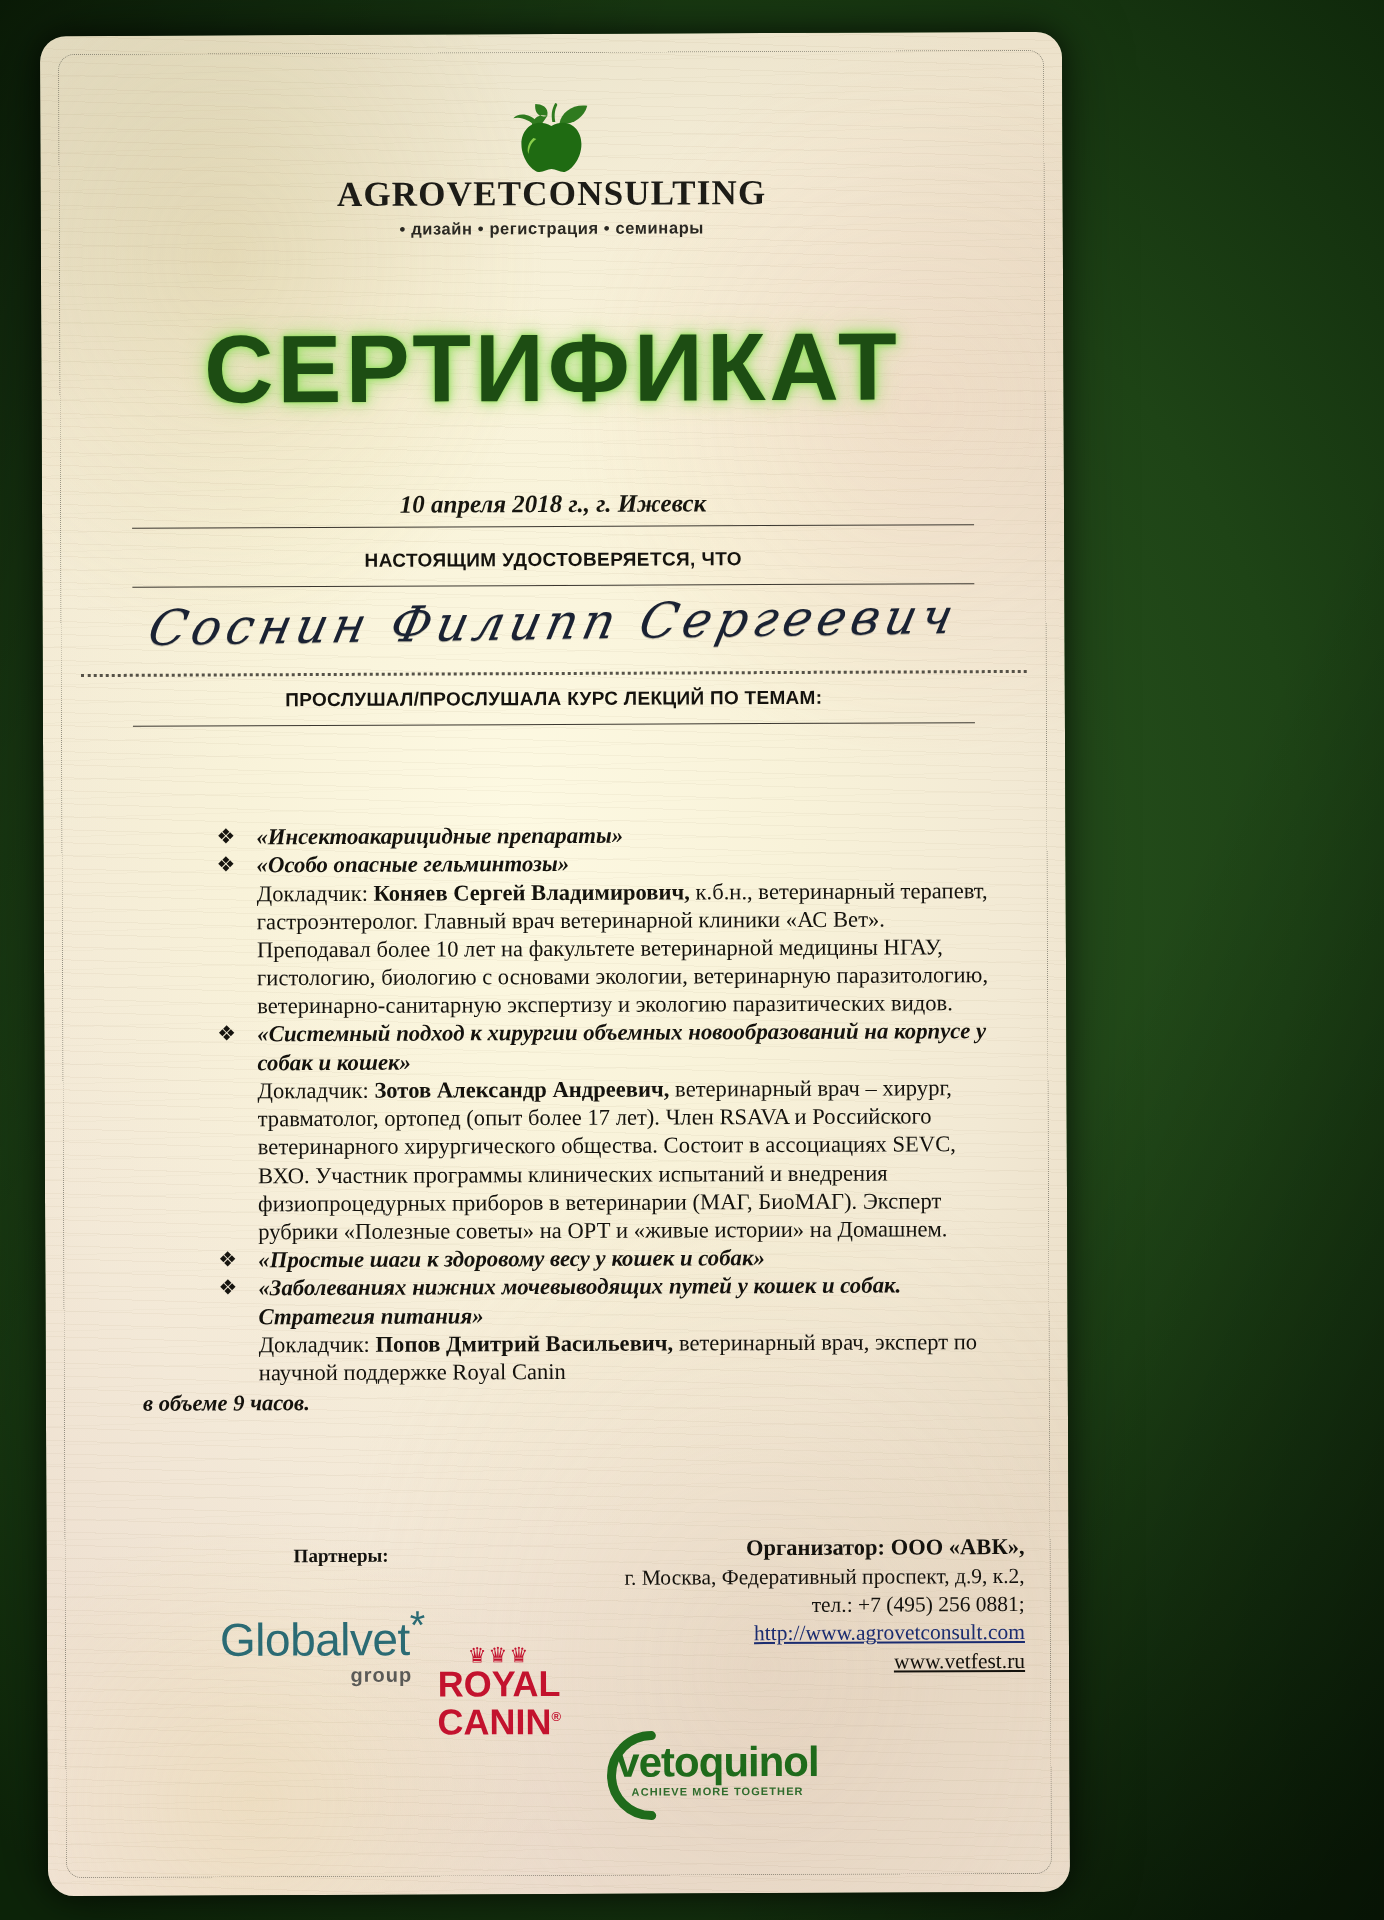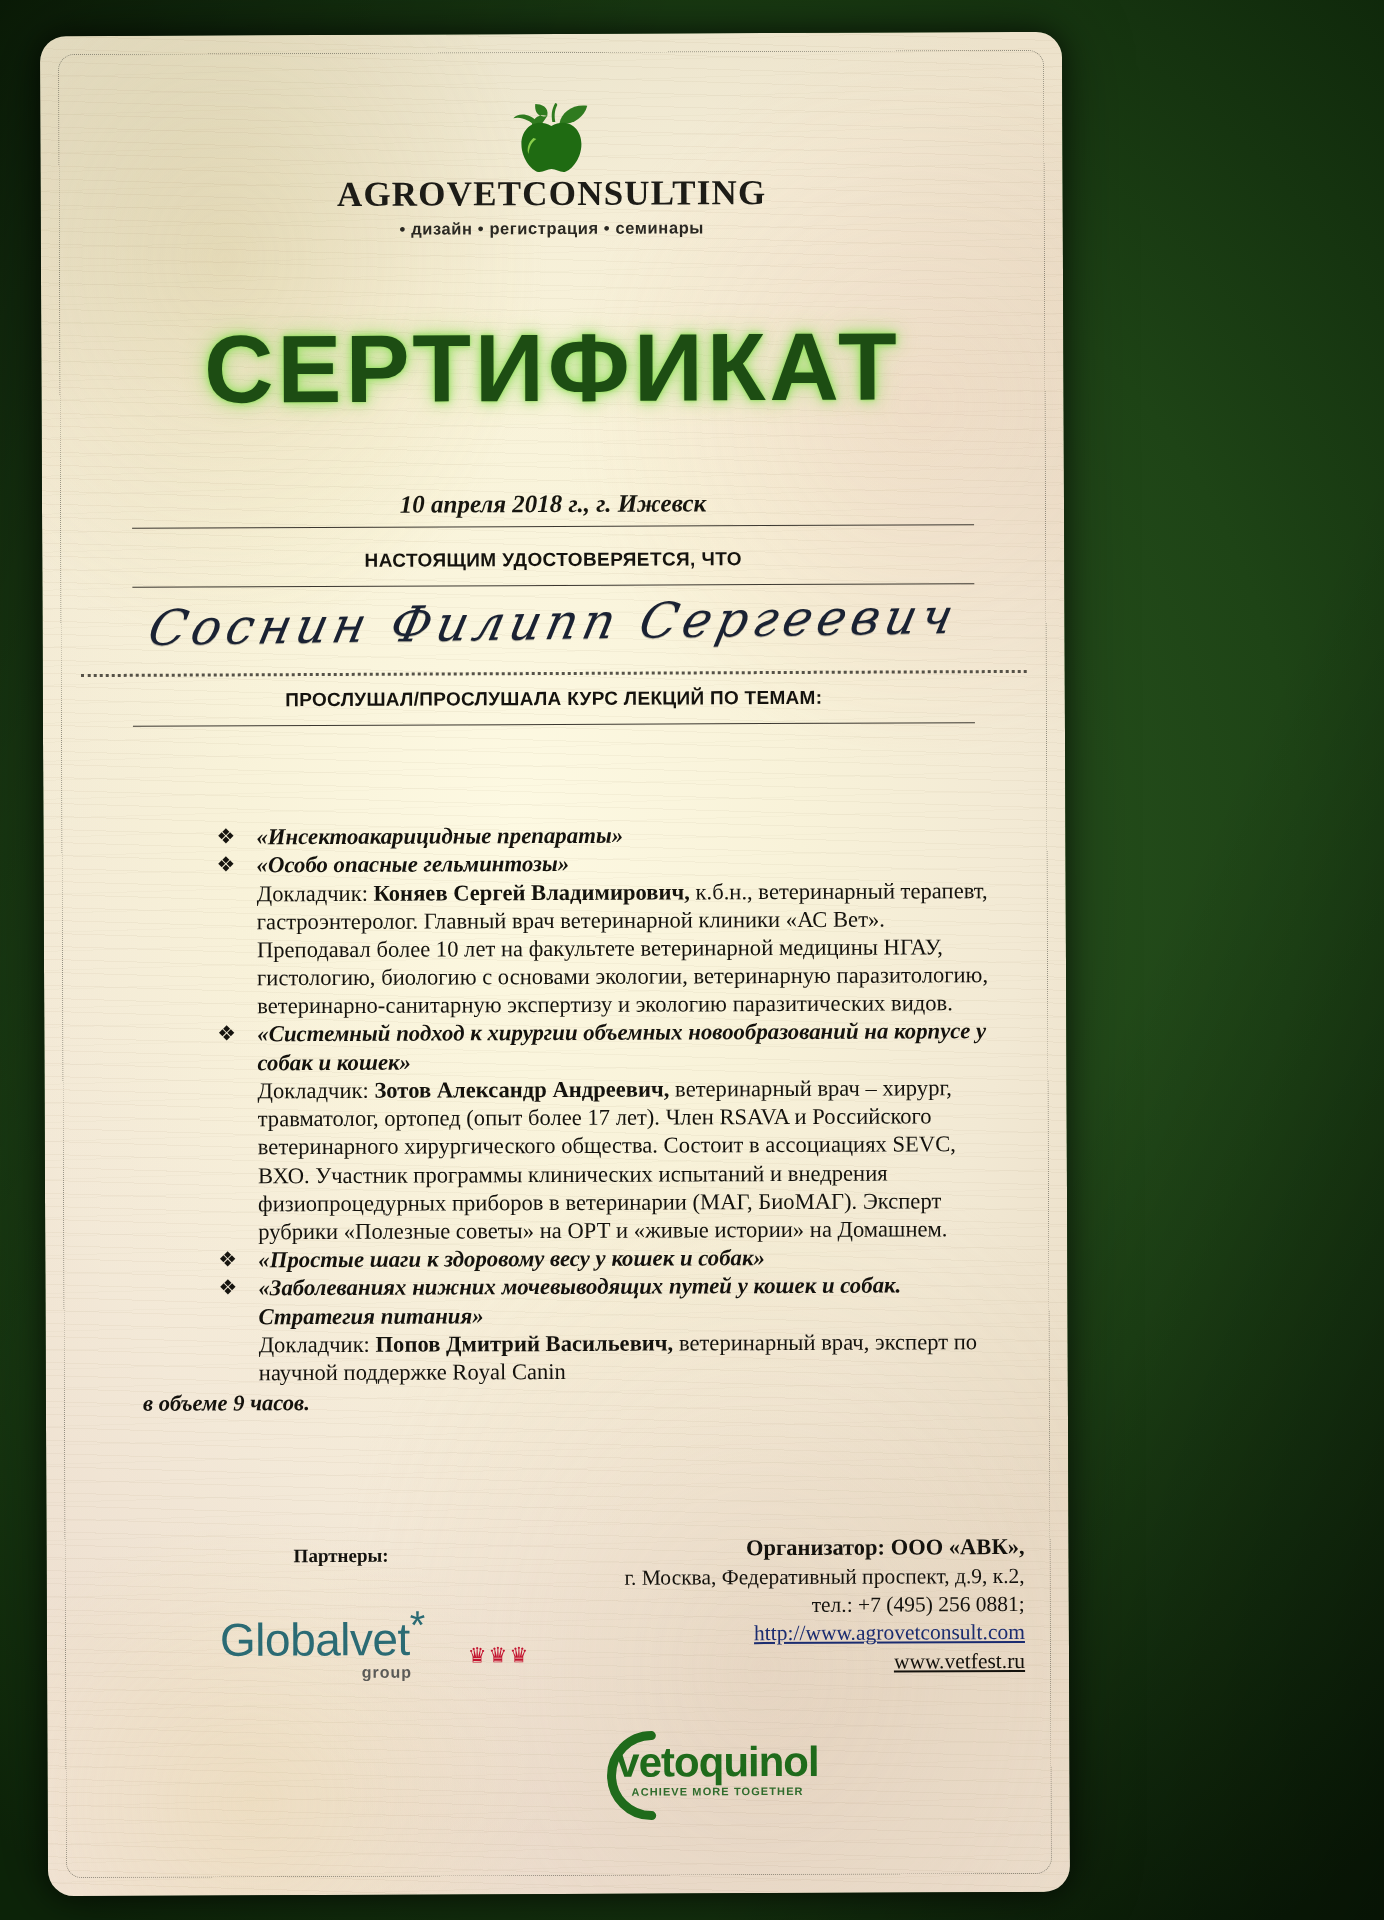--- a/index.html
+++ b/index.html
@@ -150,21 +150,21 @@
   #globalvet{
     position:absolute; left:168px; top:1570px; text-align:center; width:215px;
   }
   .gv-word{
     font-family:"Liberation Sans", sans-serif; font-weight:normal;
     font-size:46px; letter-spacing:-0.5px; color:#2b6b74; line-height:1;
   }
   .gv-star{ color:#2b6b74; font-size:40px; vertical-align:super; }
   .gv-group{
     font-family:"Liberation Sans", sans-serif; font-weight:bold;
-    font-size:16px; letter-spacing:1px; color:#5a5a57; margin-top:2px;
+    font-size:20px; letter-spacing:1px; color:#5a5a57; margin-top:2px;
     text-align:right; padding-right:18px;
   }
   #royalcanin{
     position:absolute; left:328px; top:1612px; text-align:center; width:248px;
   }
   .rc-crown{ color:#c3122e; font-size:21px; letter-spacing:2px; line-height:.9; }
   .rc-word{
     font-family:"Liberation Sans", sans-serif; font-weight:bold;
     font-size:36px; letter-spacing:0px; color:#c3122e; line-height:1.05;
   }
@@ -269,20 +269,21 @@
 
     <div id="partners-label">Партнеры:</div>
 
     <div id="globalvet">
       <div class="gv-word"><span>Globalvet</span><span class="gv-star">*</span></div>
       <div class="gv-group">group</div>
     </div>
 
     <div id="royalcanin">
       <div class="rc-crown">♛♛♛</div>
+      <div class="rc-word"><span>ROYAL CANIN</span><sup>®</sup></div>
     </div>
 
     <div id="vetoquinol">
       <div class="vq-row">
         <svg class="vq-arc" width="96" height="96" viewBox="0 0 96 96">
           <path d="M70 8 A40 40 0 1 0 70 88" fill="none" stroke="#1f6b1b" stroke-width="9" stroke-linecap="round"></path>
         </svg>
         <span class="vq-word">vetoquinol</span>
       </div>
       <div class="vq-tag">ACHIEVE MORE TOGETHER</div>

